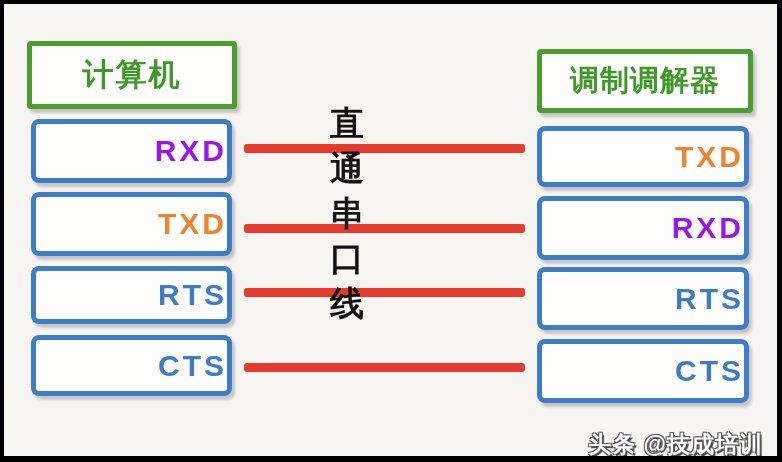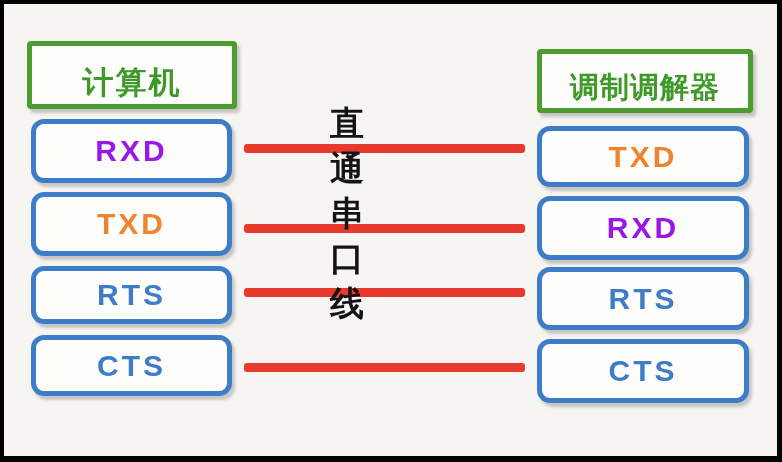--- a/index.html
+++ b/index.html
@@ -14,39 +14,39 @@
     font-family:"Liberation Sans", sans-serif;
   }
   
   .hdr{
     position:absolute;
     box-sizing:border-box;
     background:#fdfdfc;
     border:5px solid #4c9c2f;
     border-radius:4px;
     box-shadow:3px 4px 3px rgba(110,110,110,0.35);
-    display:flex;align-items:flex-end;justify-content:center;
+    display:flex;align-items:center;justify-content:center;
     font-family:"Liberation Serif","DejaVu Serif",serif;
     font-weight:bold;
     color:#3f9928;
     font-size:31px;
     letter-spacing:2px;
     z-index:2;
   }
   .hdr-left{left:23px;top:37px;width:210px;height:68px;}
   .hdr-right{left:533px;top:45px;width:216px;height:64px;font-size:29px;letter-spacing:1px;}
   
   .pin{
     position:absolute;
     box-sizing:border-box;
     background:#fdfdfc;
     border:5px solid #3d7cc7;
-    border-radius:13px;
+    border-radius:8px;
     box-shadow:3px 4px 3px rgba(110,110,110,0.35);
-    display:flex;align-items:center;justify-content:center;
+    display:flex;align-items:center;justify-content:flex-end;
     font-weight:bold;
     font-size:30px;
     letter-spacing:3px;
     z-index:2;
   }
   .col-left .pin{left:27px;width:201px;}
   .col-right .pin{left:533px;width:212px;}
   .lp0{top:115px;height:64px;}
   .lp1{top:188px;height:64px;}
   .lp2{top:262px;height:58px;}
@@ -140,14 +140,15 @@
   <div class="wire w3"></div>
 
   <div class="vlabel">
     <span>直</span>
     <span>通</span>
     <span>串</span>
     <span>口</span>
     <span>线</span>
   </div>
 
+  <div class="watermark">头条 @技成培训</div>
 
 </div>
 
 </body></html>

